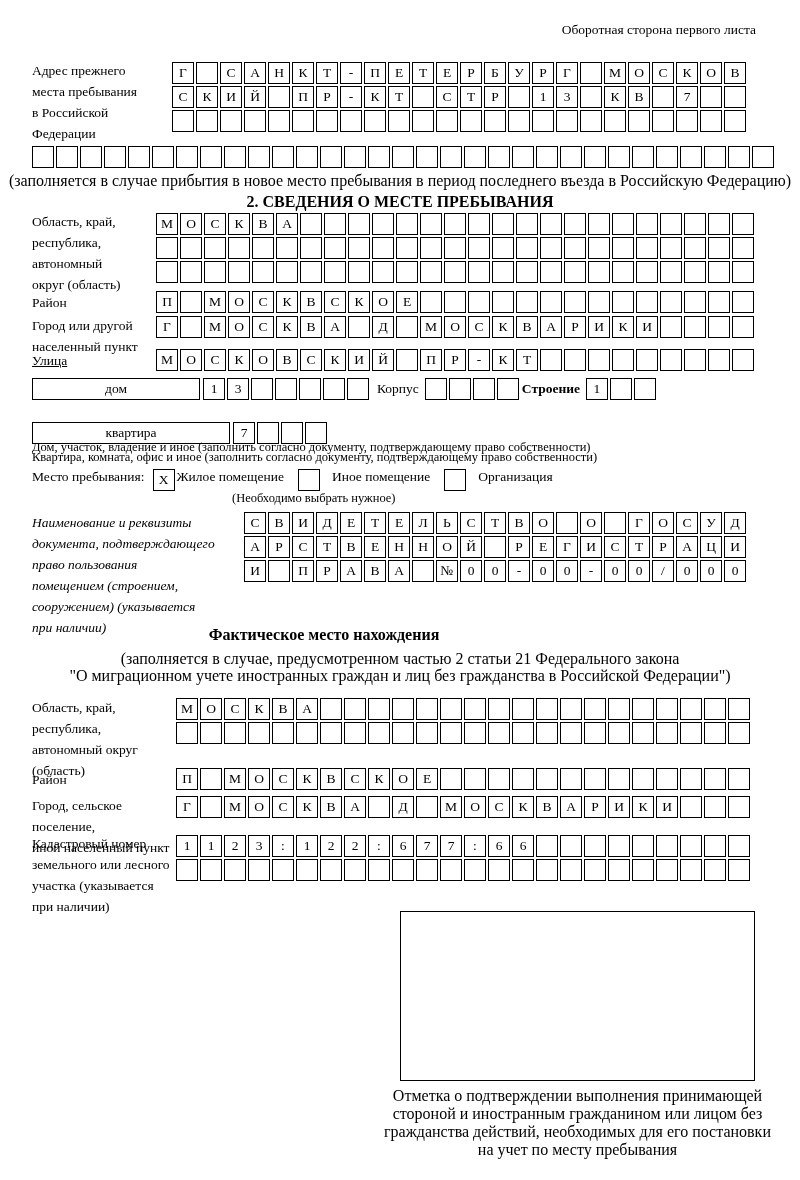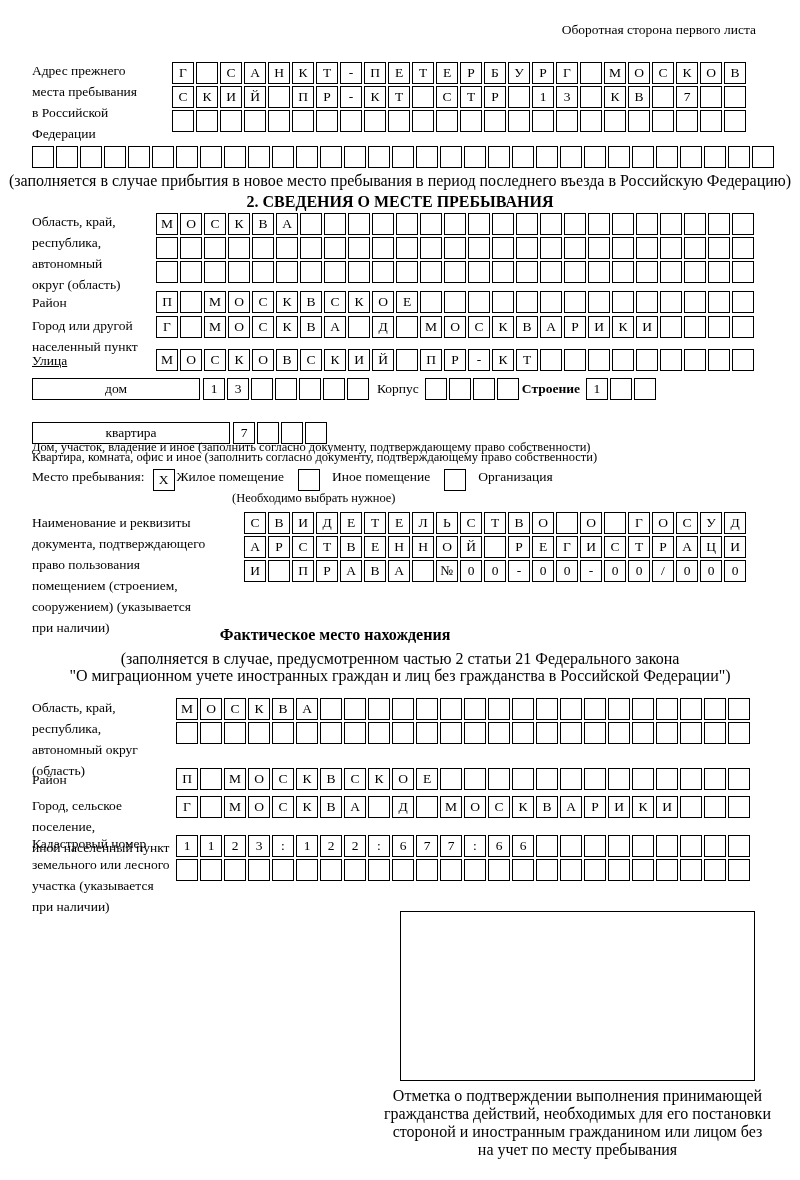--- a/index.html
+++ b/index.html
@@ -434,21 +434,21 @@
     <div style="font-size:13.5px;">Место пребывания:</div>
     <div class="cell" style="margin-left:8px;">Х</div>
     <div style="font-size:13.5px; ">Жилое помещение</div>
     <div class="cell" style="margin-left:14px;"></div>
     <div style="font-size:13.5px; margin-left:10px;">Иное помещение</div>
     <div class="cell" style="margin-left:14px;"></div>
     <div style="font-size:13.5px; margin-left:10px;">Организация</div>
   </div>
   <div style="position:absolute; top:491px; left:232px; font-size:12.5px;">(Необходимо выбрать нужное)</div>
 
-  <div style="position:absolute; top:512px; left:32px; width:205px;">
+  <div style="position:absolute; top:512px; left:32px; width:205px;font-style:italic;">
     <div class="stack-label">Наименование и реквизиты</div>
     <div class="stack-label">документа, подтверждающего</div>
     <div class="stack-label">право пользования</div>
     <div class="stack-label">помещением (строением,</div>
     <div class="stack-label">сооружением) (указывается</div>
     <div class="stack-label">при наличии)</div>
   </div>
   <div style="position:absolute; top:512px; left:244px;">
     <div class="cells" id="doc-row-0" style="margin-bottom:2px;">
         <div class="cell">С</div>
@@ -514,21 +514,21 @@
         <div class="cell">-</div>
         <div class="cell">0</div>
         <div class="cell">0</div>
         <div class="cell">/</div>
         <div class="cell">0</div>
         <div class="cell">0</div>
         <div class="cell">0</div>
       </div>
   </div>
 
-  <div style="position:absolute; top:626px; left:0; width:648px;padding-left:11px;" class="center bold">Фактическое место нахождения</div>
+  <div style="position:absolute; top:626px; left:0; width:648px;" class="center bold">Фактическое место нахождения</div>
   <div style="position:absolute; top:650px; left:0; width:800px;" class="note">(заполняется в случае, предусмотренном частью 2 статьи 21 Федерального закона</div>
   <div style="position:absolute; top:667px; left:0; width:800px;" class="note">"О миграционном учете иностранных граждан и лиц без гражданства в Российской Федерации")</div>
 
   <div style="position:absolute; top:697px; left:32px; width:145px;">
     <div class="stack-label">Область, край,</div>
     <div class="stack-label">республика,</div>
     <div class="stack-label">автономный округ</div>
     <div class="stack-label">(область)</div>
   </div>
   <div style="position:absolute; top:698px; left:176px;">
@@ -707,18 +707,18 @@
         <div class="cell"></div>
         <div class="cell"></div>
         <div class="cell"></div>
       </div>
   </div>
 
   <div class="sig-box" style="position:absolute; top:911px; left:400px; width:355px; height:170px;"></div>
 
   <div style="position:absolute; top:1087px; left:380px; width:395px;">
     <div class="note">Отметка о подтверждении выполнения принимающей</div>
+    <div class="note">стороной и иностранным гражданином или лицом без</div>
     <div class="note">гражданства действий, необходимых для его постановки</div>
-    <div class="note">стороной и иностранным гражданином или лицом без</div>
     <div class="note">на учет по месту пребывания</div>
   </div>
 
 </div>
 
 </body></html>

